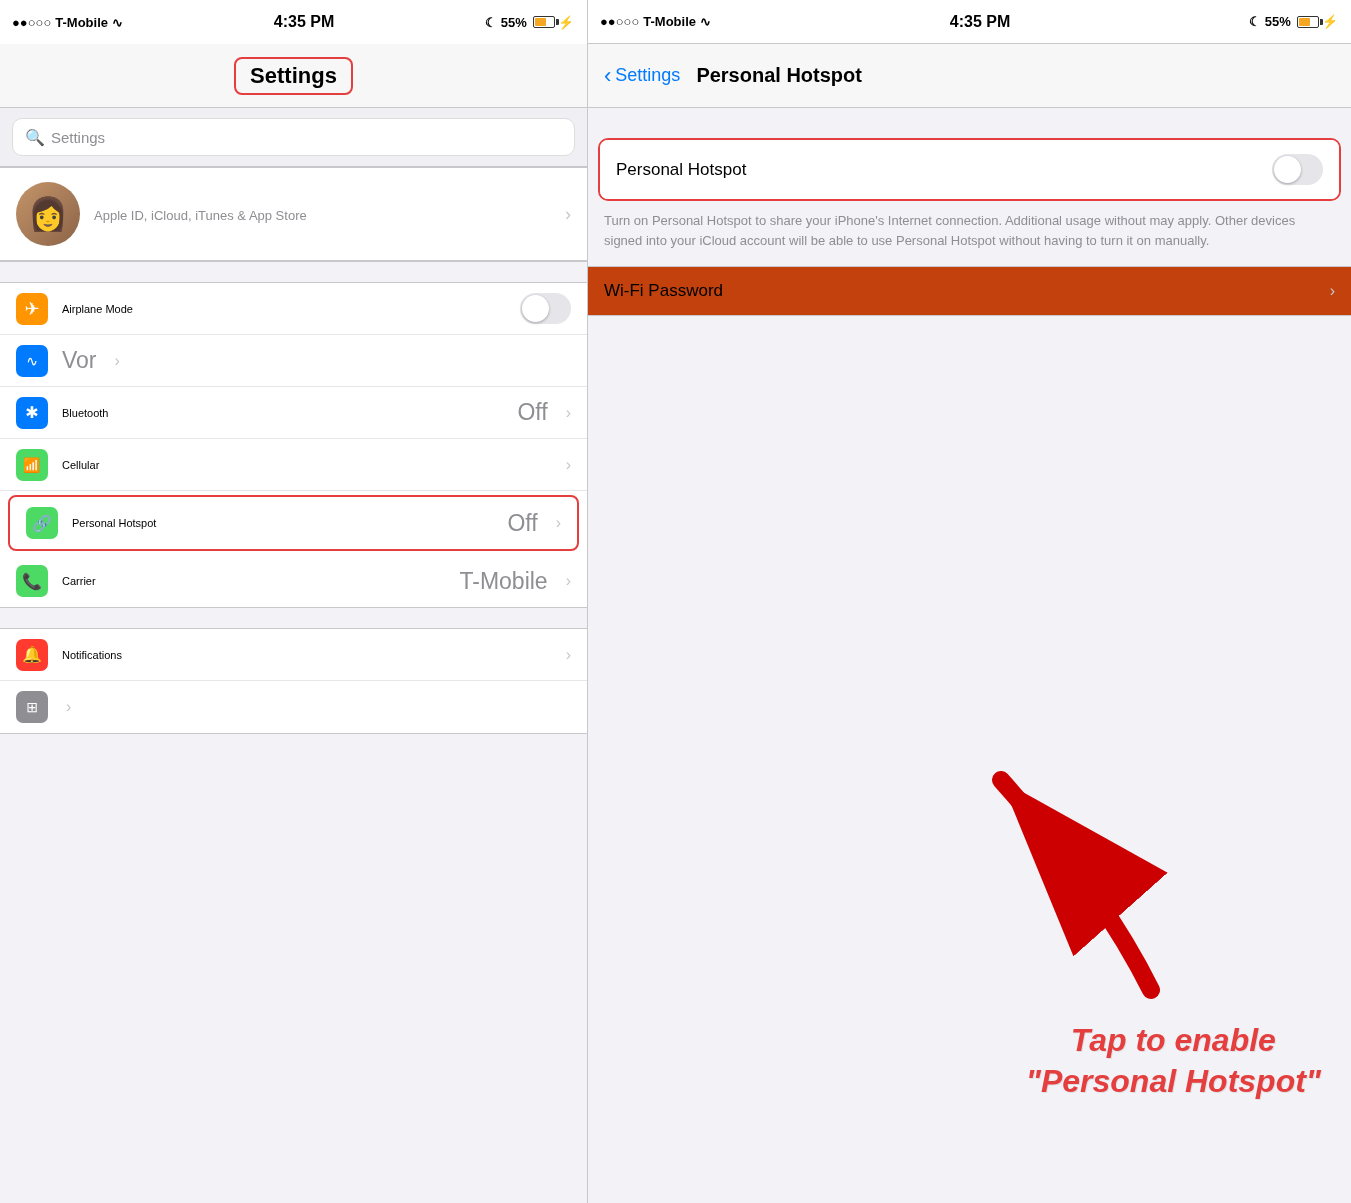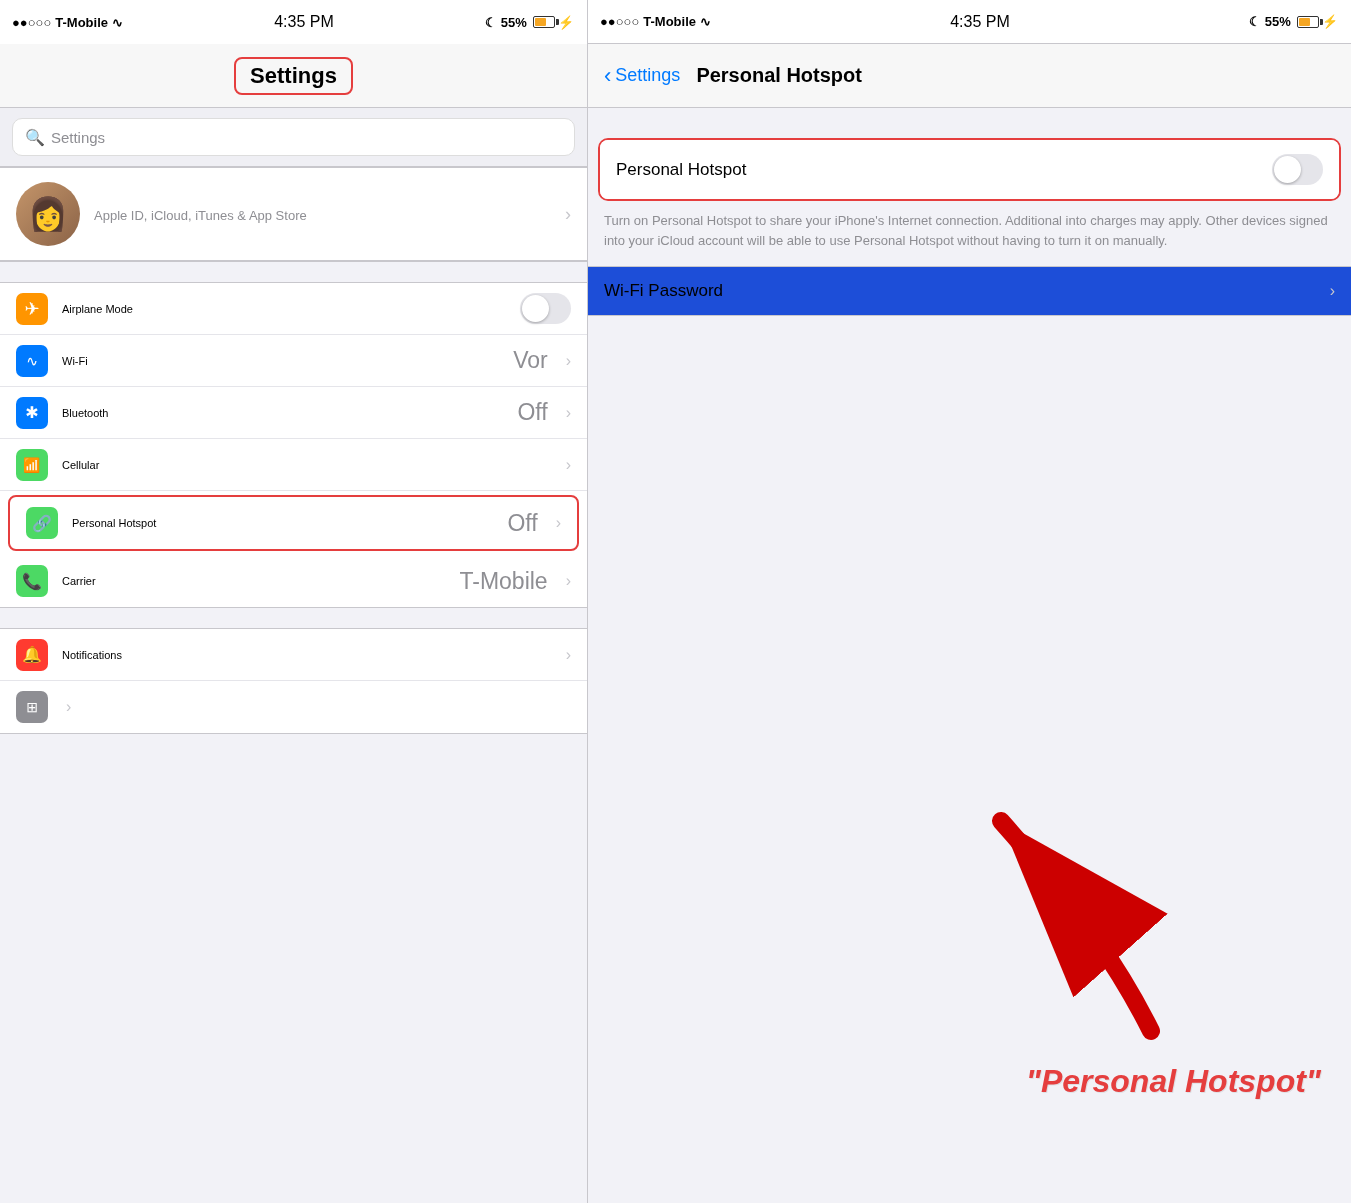--- a/index.html
+++ b/index.html
@@ -34,21 +34,21 @@
       font-weight: 600;
     }
     .status-left, .status-right {
       display: flex;
       align-items: center;
       gap: 4px;
       font-size: 13px;
     }
     .status-center {
       font-size: 16px;
-      font-weight: 400;
+      font-weight: 700;
     }
     .battery-icon {
       display: inline-block;
       width: 22px;
       height: 12px;
       border: 1.5px solid #333;
       border-radius: 2px;
       position: relative;
       margin-left: 2px;
     }
@@ -306,21 +306,21 @@
       font-size: 13px;
       color: #8e8e93;
       line-height: 1.5;
       background: #f2f2f7;
     }
 
     .wifi-password-row {
       display: flex;
       align-items: center;
       padding: 14px 16px;
-      background: #1d4ed8;
+      background: #c2410c;
       border-top: 1px solid #c8c7cc;
       border-bottom: 1px solid #c8c7cc;
       margin-top: 16px;
       cursor: pointer;
     }
     .wifi-password-label {
       flex: 1;
       font-size: 17px;
       color: #000;
     }
@@ -376,21 +376,20 @@
     <div class="settings-item">
       <div class="item-icon icon-orange">✈</div>
       <span class="item-label">Airplane Mode</span>
       <div class="toggle">
         <div class="toggle-thumb"></div>
       </div>
     </div>
 
     <div class="settings-item">
       <div class="item-icon icon-blue" style="font-size:14px;">∿</div>
-      <span class="item-label">Wi-Fi</span>
       <span class="item-value">Vor</span>
       <span class="item-chevron">›</span>
     </div>
 
     <div class="settings-item">
       <div class="item-icon icon-blue-dark" style="font-size:16px;">✱</div>
       <span class="item-label">Bluetooth</span>
       <span class="item-value">Off</span>
       <span class="item-chevron">›</span>
     </div>
@@ -465,37 +464,38 @@
 
     <div style="margin: 10px 10px 0 10px; border: 2.5px solid #e53e3e; border-radius: 10px; overflow: hidden; background: #fff;">
       <div class="hotspot-toggle-row" style="border: none; margin: 0; border-radius: 0;">
         <span class="hotspot-toggle-label">Personal Hotspot</span>
         <div class="toggle-off">
           <div class="toggle-thumb"></div>
         </div>
       </div>
     </div>
 
-    <div class="hotspot-description" style="margin: 0 10px; padding: 10px 6px 16px;">Turn on Personal Hotspot to share your iPhone's Internet connection. Additional into charges may apply. Other devices signed into your iCloud account will be able to use Personal Hotspot without having to turn it on manually.</div>
+    <div class="hotspot-description" style="margin: 0 10px; padding: 10px 6px 16px;">Turn on Personal Hotspot to share your iPhone's Internet connection. Additional usage without may apply. Other devices signed into your iCloud account will be able to use Personal Hotspot without having to turn it on manually.</div>
 
     <div class="wifi-password-row" style="margin: 0;">
       <span class="wifi-password-label">Wi-Fi Password</span>
       <span class="item-chevron">›</span>
     </div>
 
     <div style="position: absolute; bottom: 100px; right: 30px; display: flex; flex-direction: column; align-items: center;">
 
       <svg width="220" height="260" viewBox="0 0 220 260" style="position: absolute; top: -270px; right: 140px;">
         <defs>
           <marker id="arrowhead" markerWidth="10" markerHeight="7" refX="10" refY="3.5" orient="auto">
             <polygon points="0 0, 10 3.5, 0 7" fill="#cc0000"></polygon>
           </marker>
         </defs>
         <path d="M 190 240 C 160 180, 120 120, 40 30" stroke="#cc0000" stroke-width="18" fill="none" marker-end="url(#arrowhead)" stroke-linecap="round"></path>
       </svg>
 
       <div style="text-align: center;">
+        <div style="font-size: 32px; font-weight: 900; color: #e53e3e; font-style: italic; line-height: 1.3; text-shadow: 1px 1px 0 rgba(0,0,0,0.08);">Tap to enable</div>
         <div style="font-size: 32px; font-weight: 900; color: #e53e3e; font-style: italic; line-height: 1.3; text-shadow: 1px 1px 0 rgba(0,0,0,0.08);">"Personal Hotspot"</div>
       </div>
     </div>
 
   </div>
 </div>
 
 </body></html>

